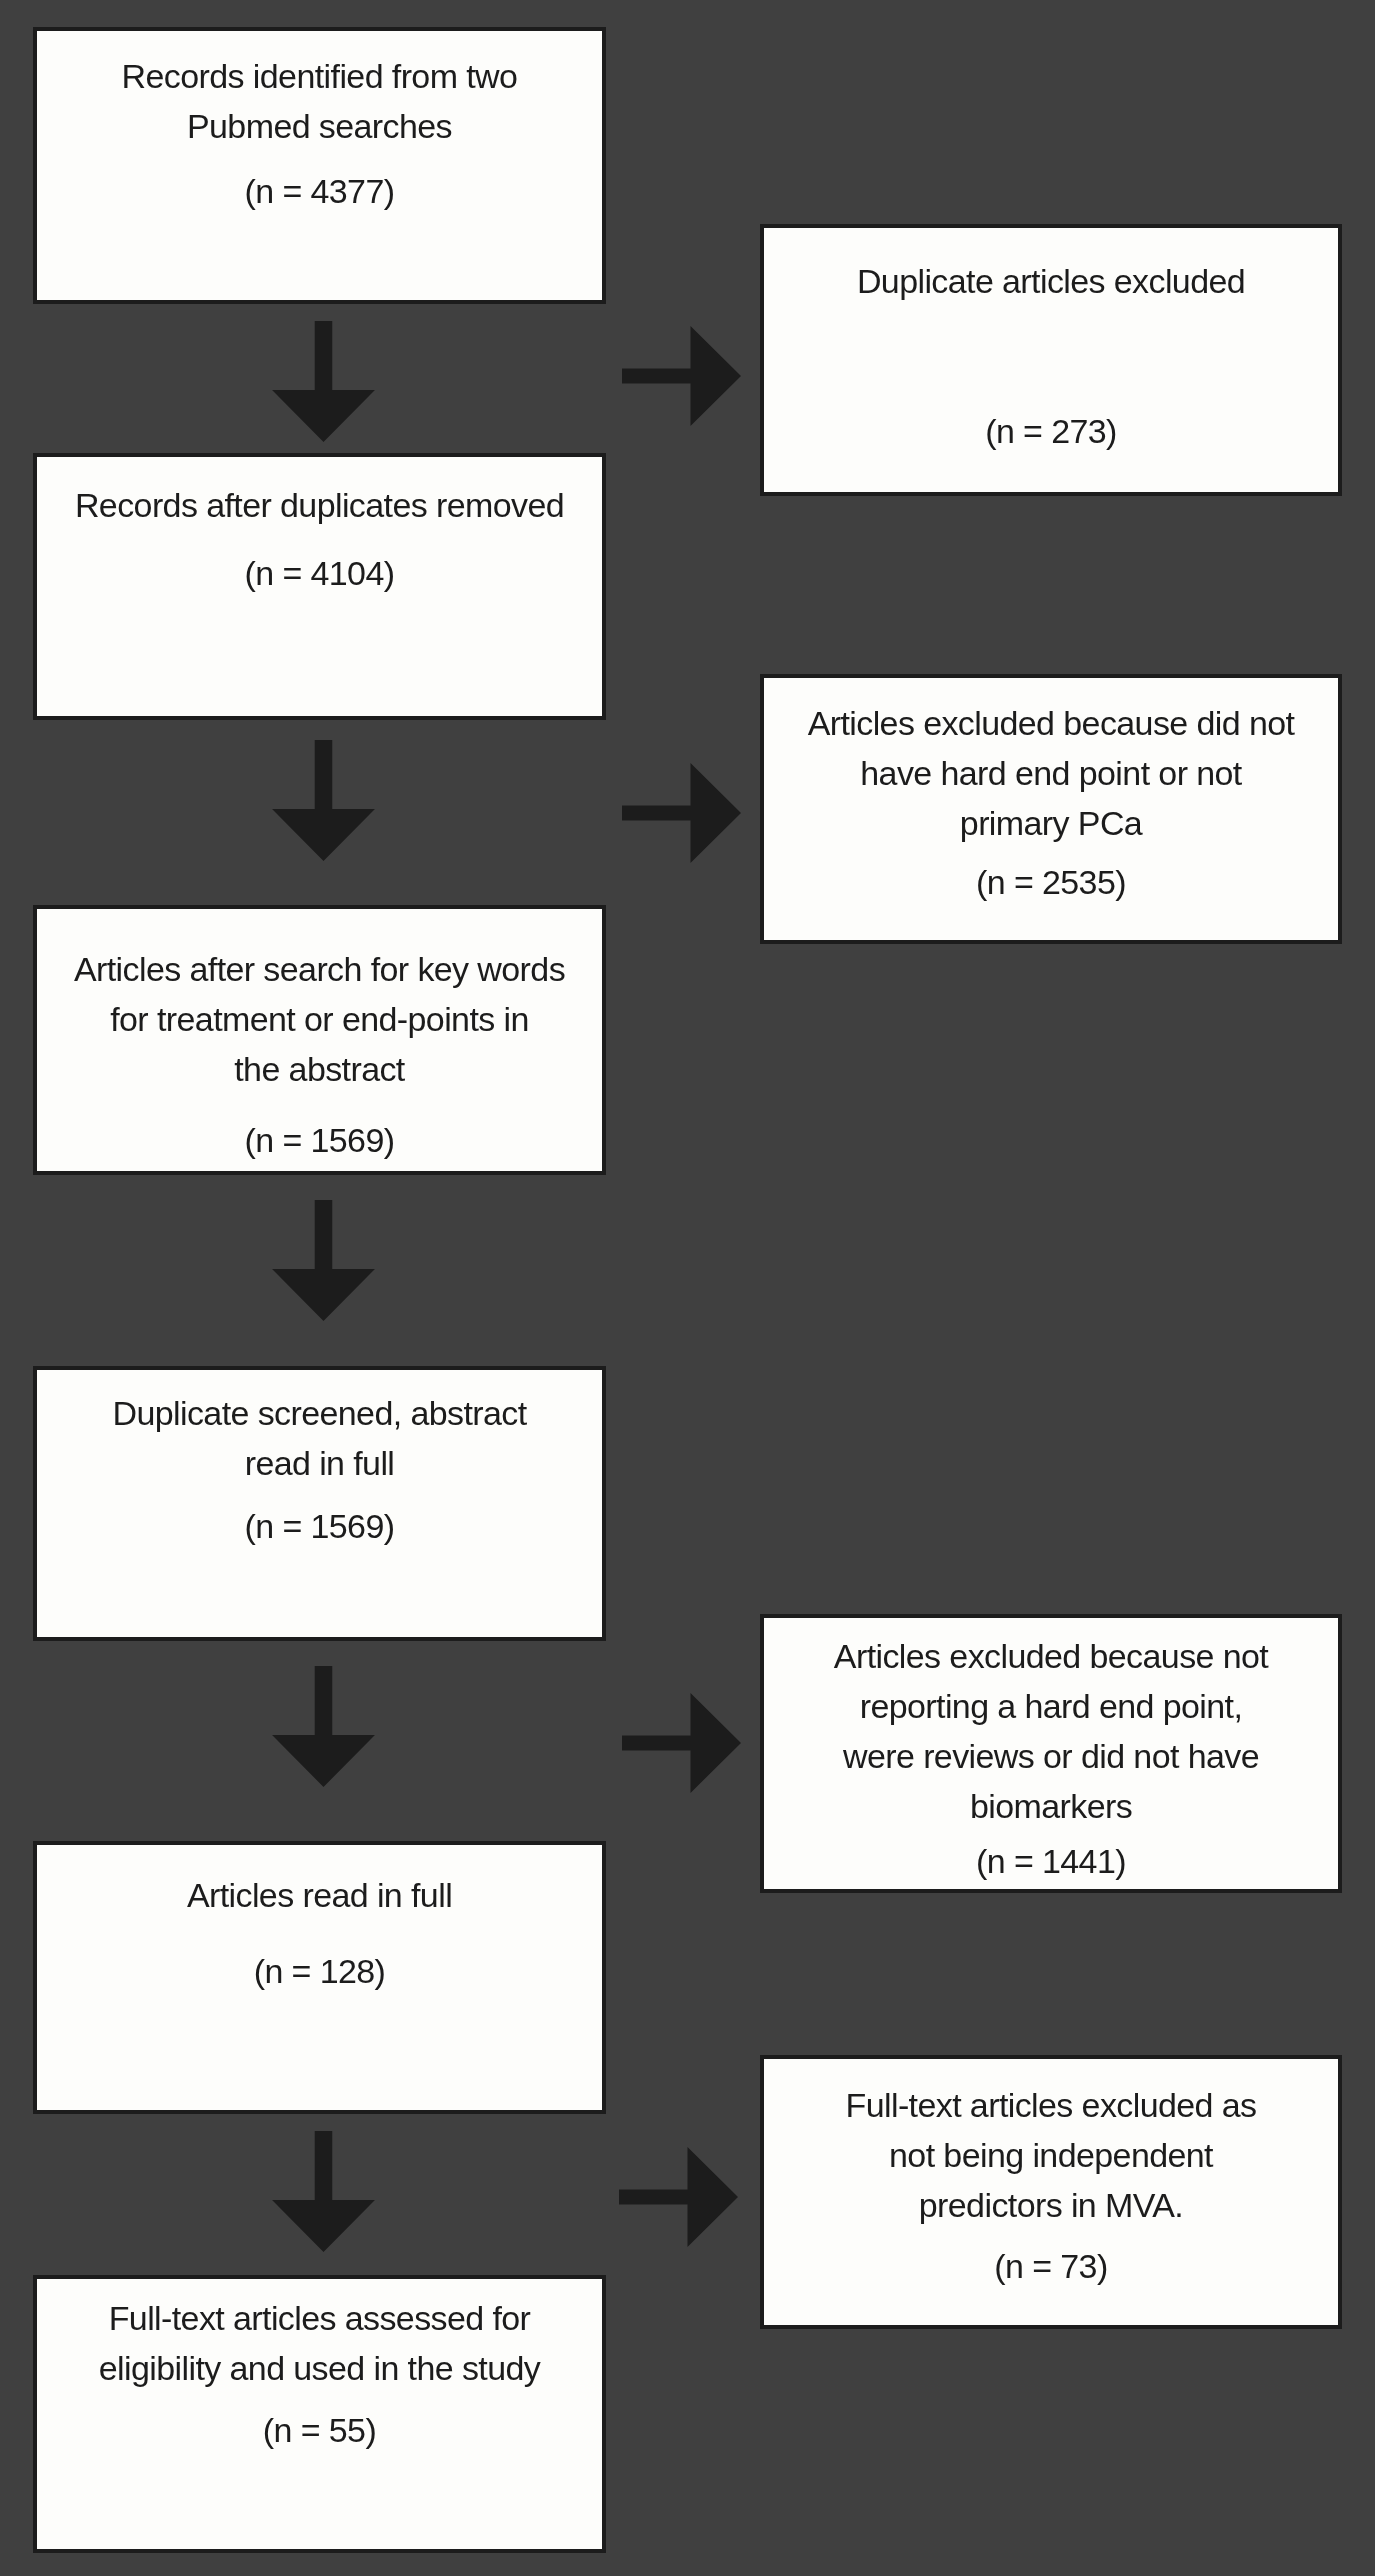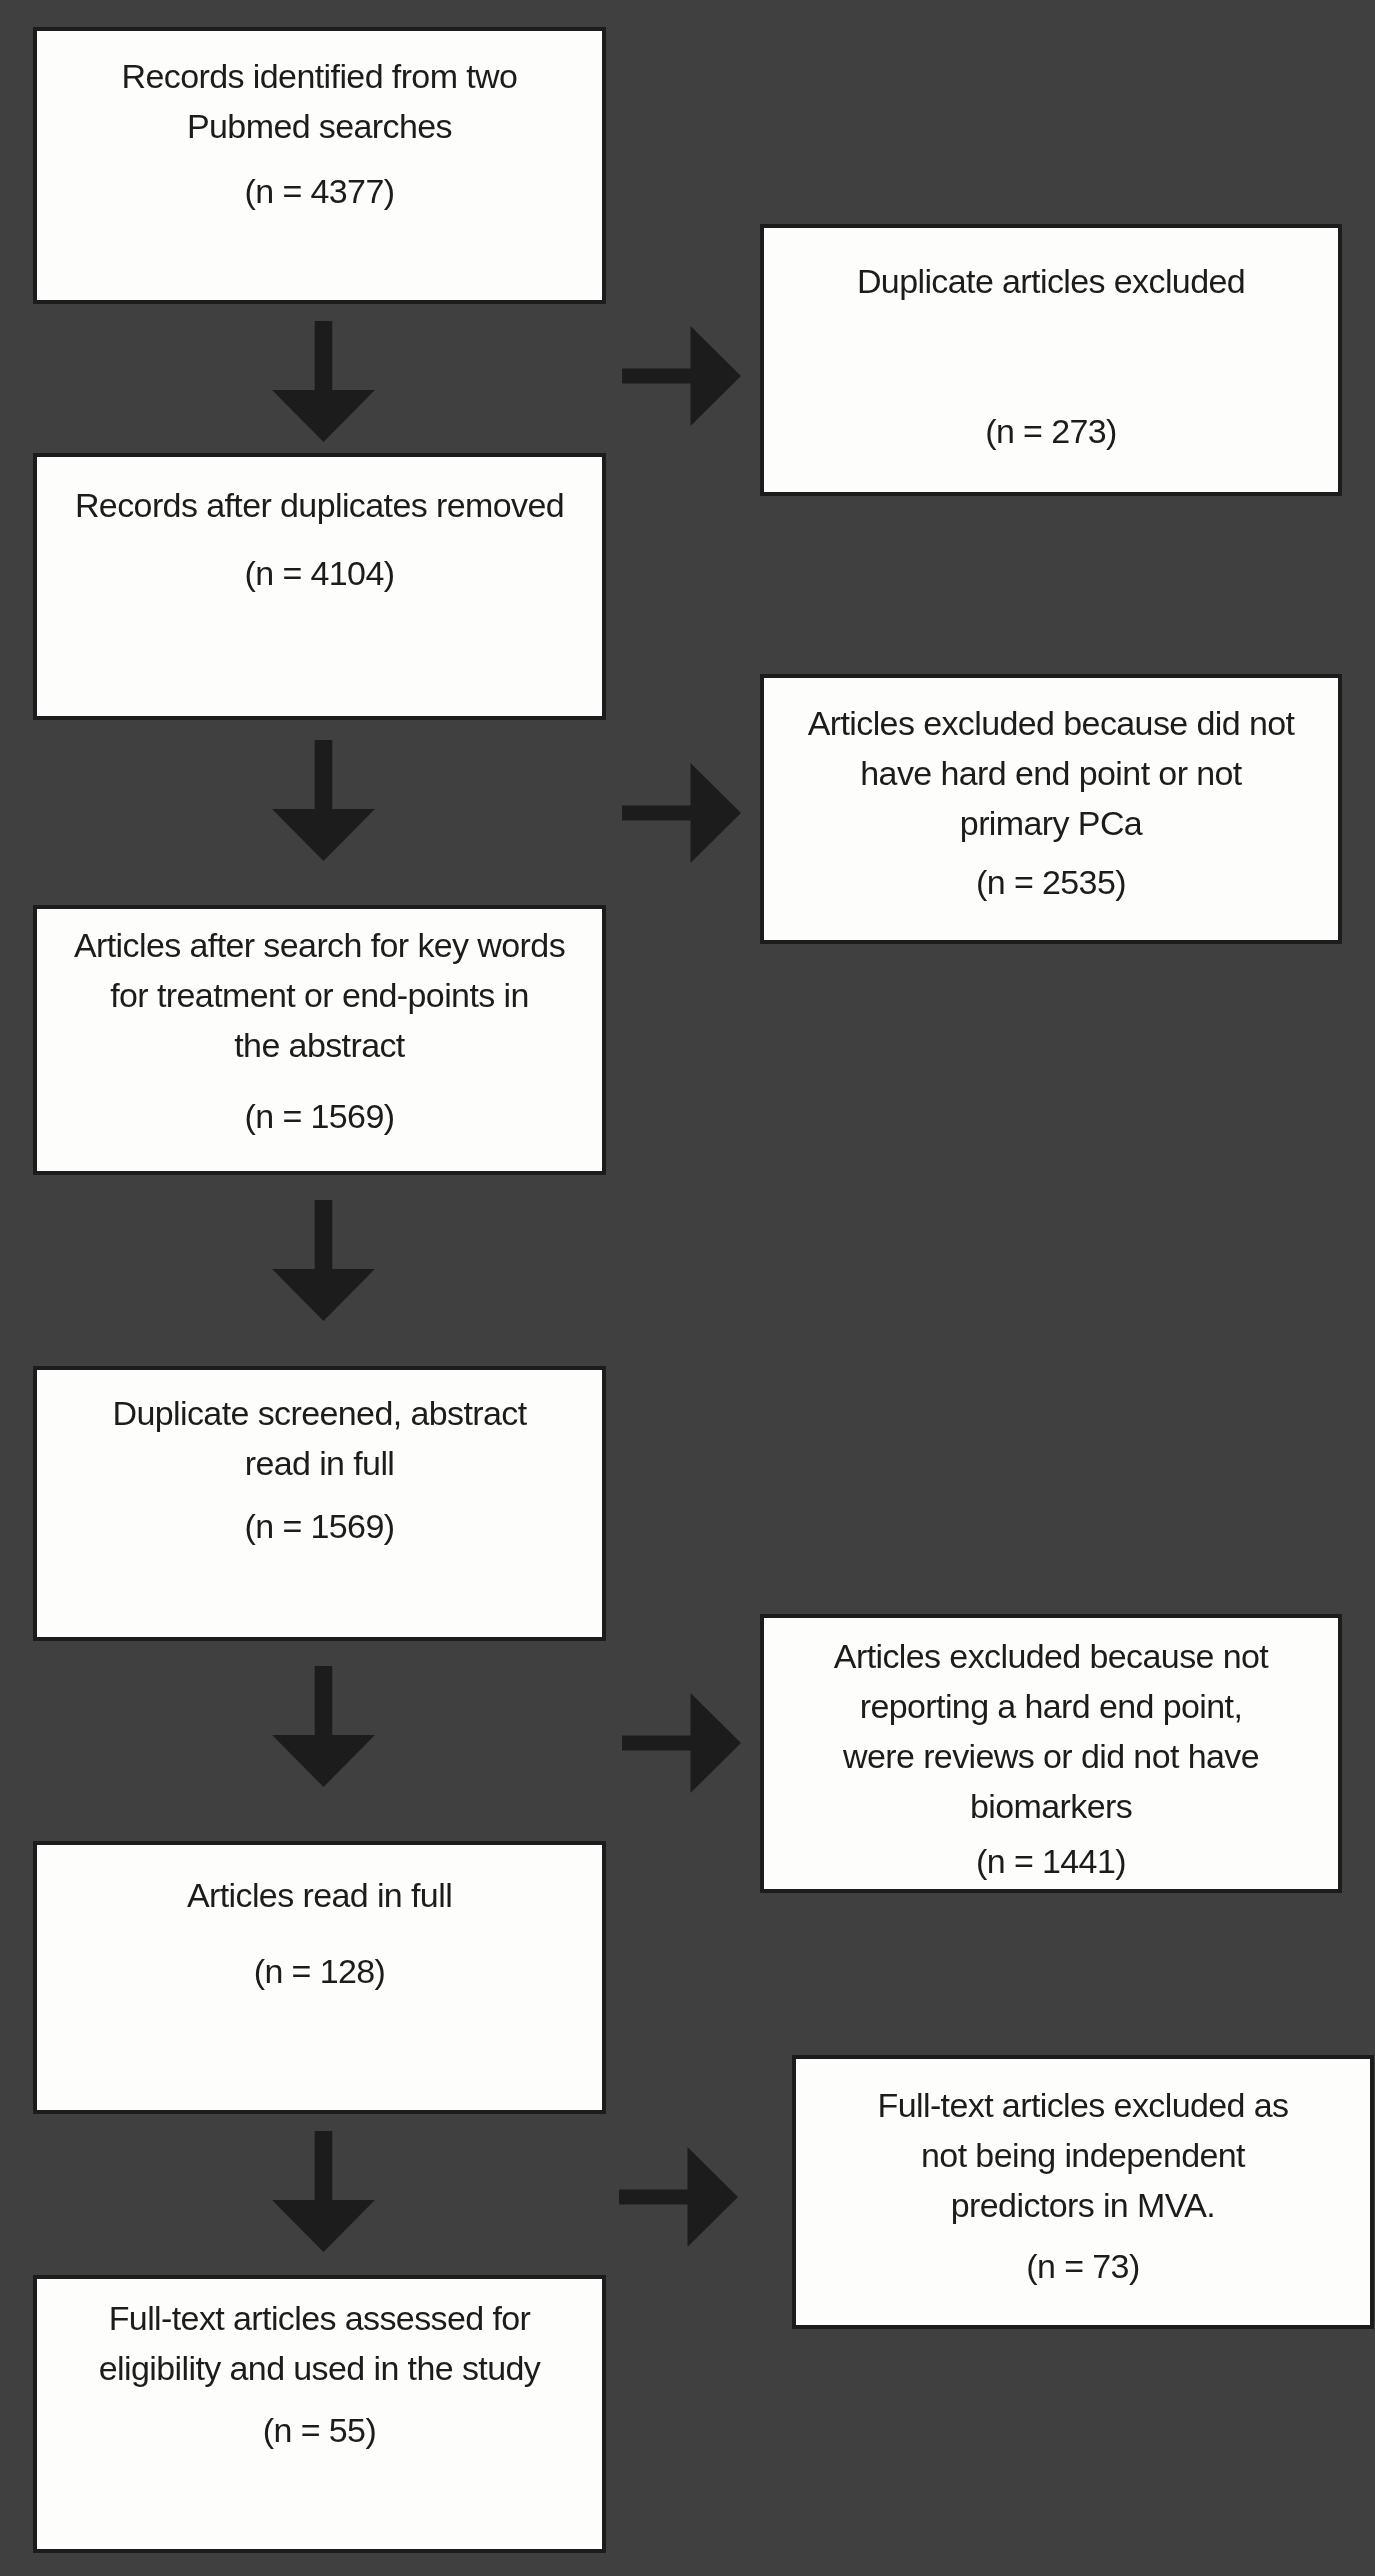--- a/index.html
+++ b/index.html
@@ -42,37 +42,37 @@
   .arrow {
     position: absolute;
   }
   .arrow svg { display: block; }
 
   
   #box-l1 { left: 33px;  top: 27px;   width: 573px; height: 277px; padding-top: 20px; }
   #box-l1 .box-n { margin-top: 15px; }
   #box-l2 { left: 33px;  top: 453px;  width: 573px; height: 267px; padding-top: 23px; }
   #box-l2 .box-n { margin-top: 18px; }
-  #box-l3 { left: 33px;  top: 905px; width: 573px; height: 270px; padding-top: 11px; }
+  #box-l3 { left: 33px;  top: 905px; width: 573px; height: 270px; padding-top: 35px; }
   #box-l3 .box-n { margin-top: 21px; }
   #box-l4 { left: 33px;  top: 1366px; width: 573px; height: 275px; padding-top: 17.5px; }
   #box-l4 .box-n { margin-top: 13px; }
   #box-l5 { left: 33px;  top: 1841px; width: 573px; height: 273px; padding-top: 24.5px; }
   #box-l5 .box-n { margin-top: 26px; }
   #box-l6 { left: 33px;  top: 2275px; width: 573px; height: 278px; padding-top: 14px; }
   #box-l6 .box-n { margin-top: 12px; }
 
   
   #box-r1 { left: 760px; top: 224px;  width: 582px; height: 272px; padding-top: 28px; }
   #box-r1 .box-n { margin-top: 100px; }
   #box-r2 { left: 760px; top: 674px; width: 582px; height: 270px; padding-top: 20px; }
   #box-r2 .box-n { margin-top: 9.3px; }
   #box-r3 { left: 760px; top: 1614px; width: 582px; height: 279px; padding-top: 13px; }
   #box-r3 .box-n { margin-top: 4.7px; }
-  #box-r4 { left: 760px; top: 2055px; width: 582px; height: 274px; padding-top: 21px; margin-left: 32px; }
+  #box-r4 { left: 760px; top: 2055px; width: 582px; height: 274px; padding-top: 21px; }
   #box-r4 .box-n { margin-top: 10.5px; }
 
   
   #arrow-d1 { left: 272px; top: 321px; }
   #arrow-d2 { left: 272px; top: 740px; }
   #arrow-d3 { left: 272px; top: 1200px; }
   #arrow-d4 { left: 272px; top: 1666px; }
   #arrow-d5 { left: 272px; top: 2131px; }
 
   

